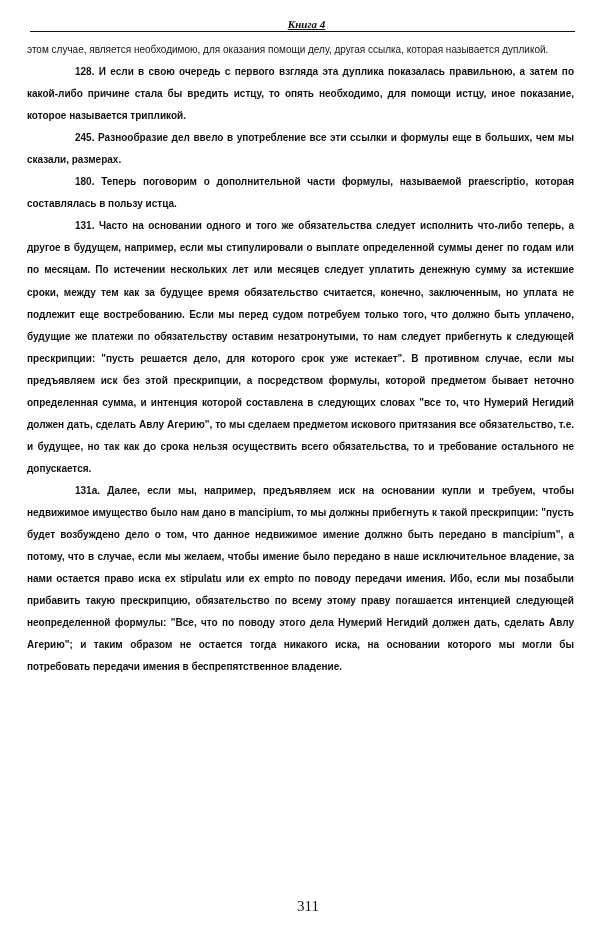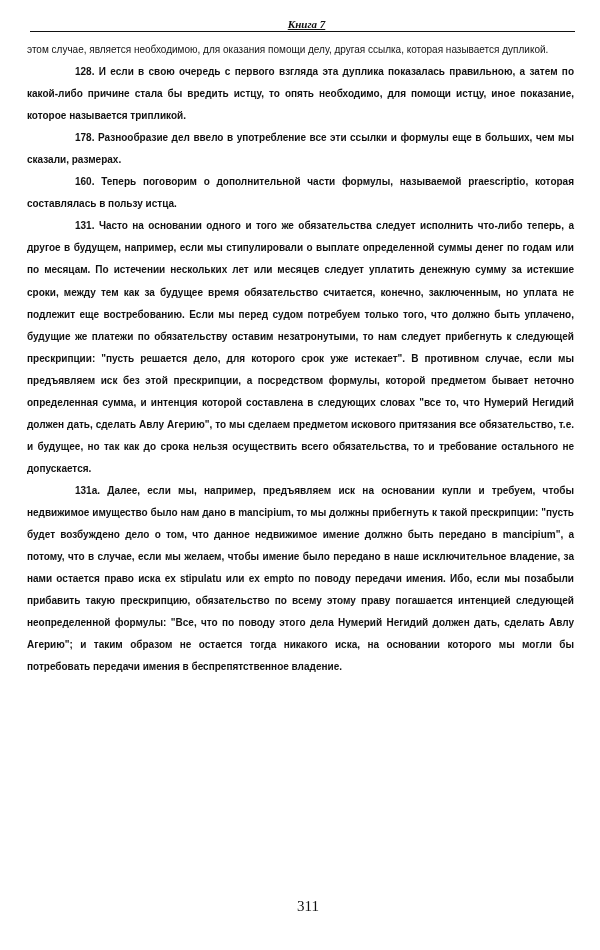--- a/index.html
+++ b/index.html
@@ -66,25 +66,25 @@
       font-family: "Liberation Serif", serif;
       font-size: 15px;
       line-height: 18px;
       padding-left: 8px;
     }
   </style>
 </head>
 <body>
 
 <div class="running-head">
-  <div class="running-head-title">Книга 7</div>
+  <div class="running-head-title">Книга 4</div>
 </div>
 
 <div class="body-text">
   <p class="cont">этом случае, является необходимою, для оказания помощи делу, другая ссылка, которая называется дупликой.</p>
   <p class="indent">128. И если в свою очередь с первого взгляда эта дуплика показалась правильною, а затем по какой-либо причине стала бы вредить истцу, то опять необходимо, для помощи истцу, иное показание, которое называется трипликой.</p>
-  <p class="indent">178. Разнообразие дел ввело в употребление все эти ссылки и формулы еще в больших, чем мы сказали, размерах.</p>
-  <p class="indent">160. Теперь поговорим о дополнительной части формулы, называемой praescriptio, которая составлялась в пользу истца.</p>
+  <p class="indent">245. Разнообразие дел ввело в употребление все эти ссылки и формулы еще в больших, чем мы сказали, размерах.</p>
+  <p class="indent">180. Теперь поговорим о дополнительной части формулы, называемой praescriptio, которая составлялась в пользу истца.</p>
   <p class="indent">131. Часто на основании одного и того же обязательства следует исполнить что-либо теперь, а другое в будущем, например, если мы стипулировали о выплате определенной суммы денег по годам или по месяцам. По истечении нескольких лет или месяцев следует уплатить денежную сумму за истекшие сроки, между тем как за будущее время обязательство считается, конечно, заключенным, но уплата не подлежит еще востребованию. Если мы перед судом потребуем только того, что должно быть уплачено, будущие же платежи по обязательству оставим незатронутыми, то нам следует прибегнуть к следующей прескрипции: "пусть решается дело, для которого срок уже истекает". В противном случае, если мы предъявляем иск без этой прескрипции, а посредством формулы, которой предметом бывает неточно определенная сумма, и интенция которой составлена в следующих словах "все то, что Нумерий Негидий должен дать, сделать Авлу Агерию", то мы сделаем предметом искового притязания все обязательство, т.е. и будущее, но так как до срока нельзя осуществить всего обязательства, то и требование остального не допускается.</p>
   <p class="indent">131a. Далее, если мы, например, предъявляем иск на основании купли и требуем, чтобы недвижимое имущество было нам дано в mancipium, то мы должны прибегнуть к такой прескрипции: "пусть будет возбуждено дело о том, что данное недвижимое имение должно быть передано в mancipium", а потому, что в случае, если мы желаем, чтобы имение было передано в наше исключительное владение, за нами остается право иска ex stipulatu или ex empto  по поводу передачи имения. Ибо, если мы позабыли прибавить такую прескрипцию, обязательство по всему этому праву погашается интенцией следующей неопределенной формулы: "Все, что по поводу этого дела Нумерий Негидий должен дать, сделать Авлу Агерию"; и таким образом не остается тогда никакого иска, на основании которого мы могли бы потребовать передачи имения в беспрепятственное владение.</p>
 </div>
 
 <div class="page-number">311</div>
 
 </body></html>

